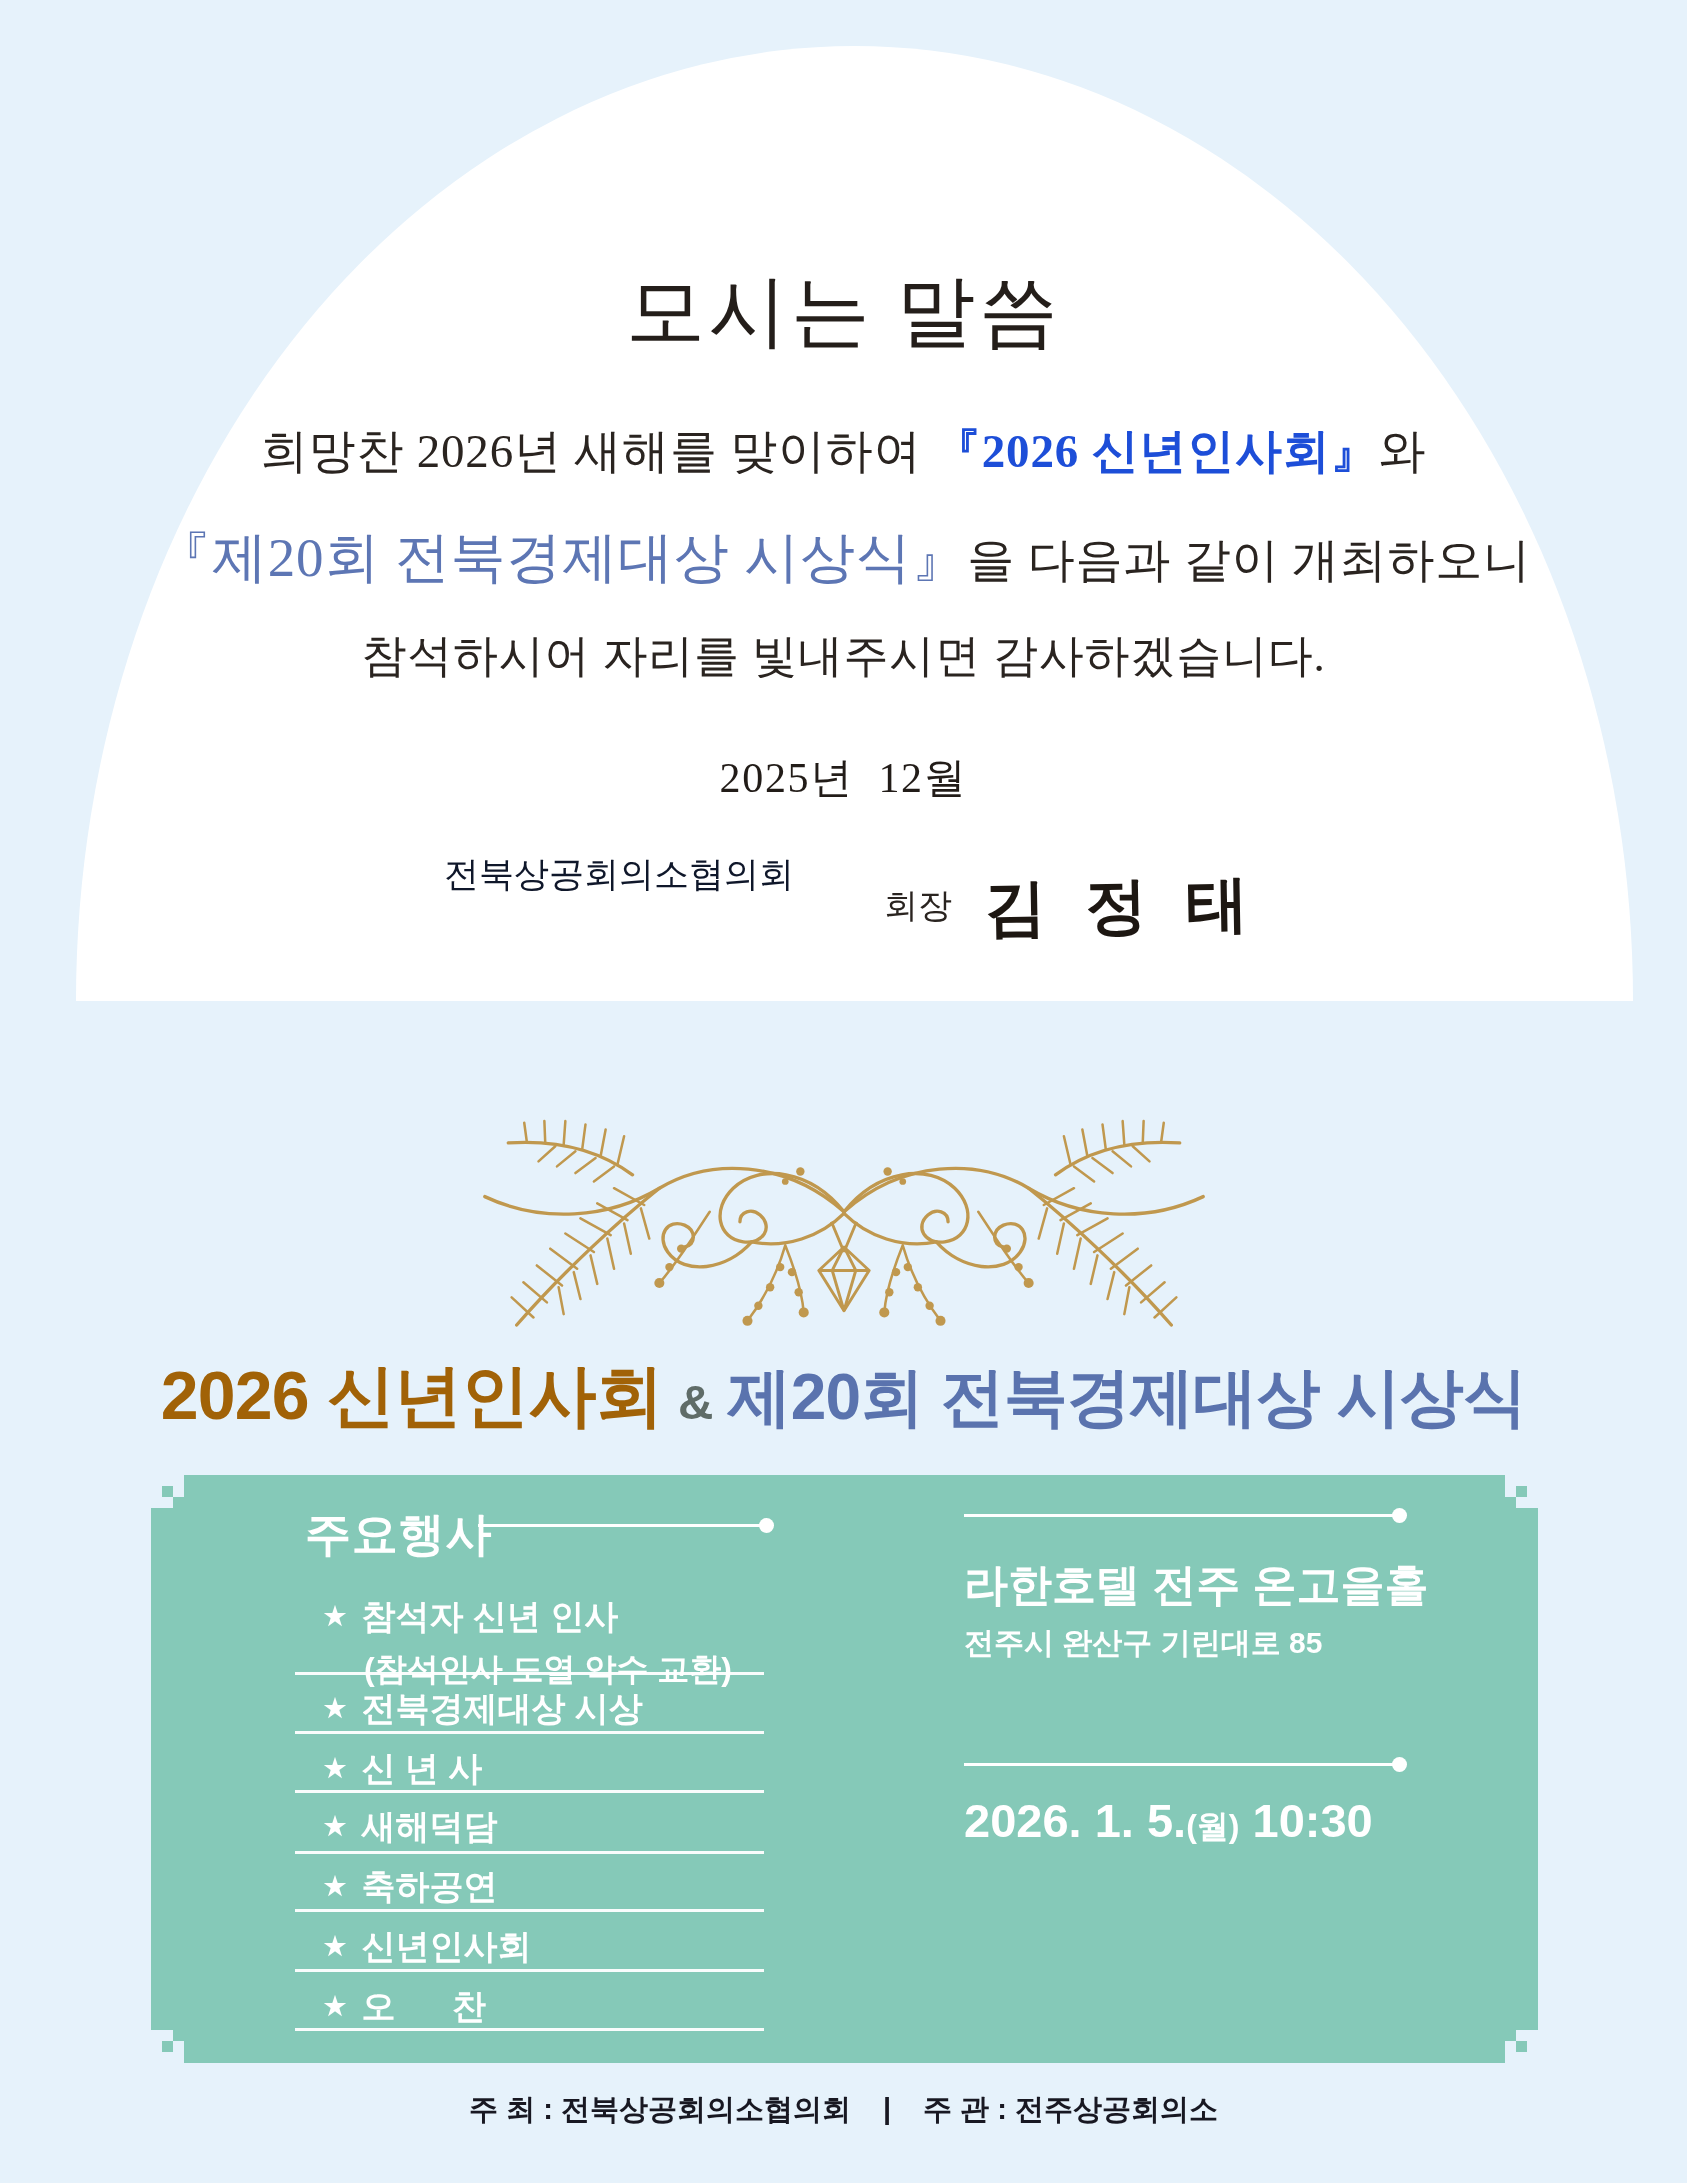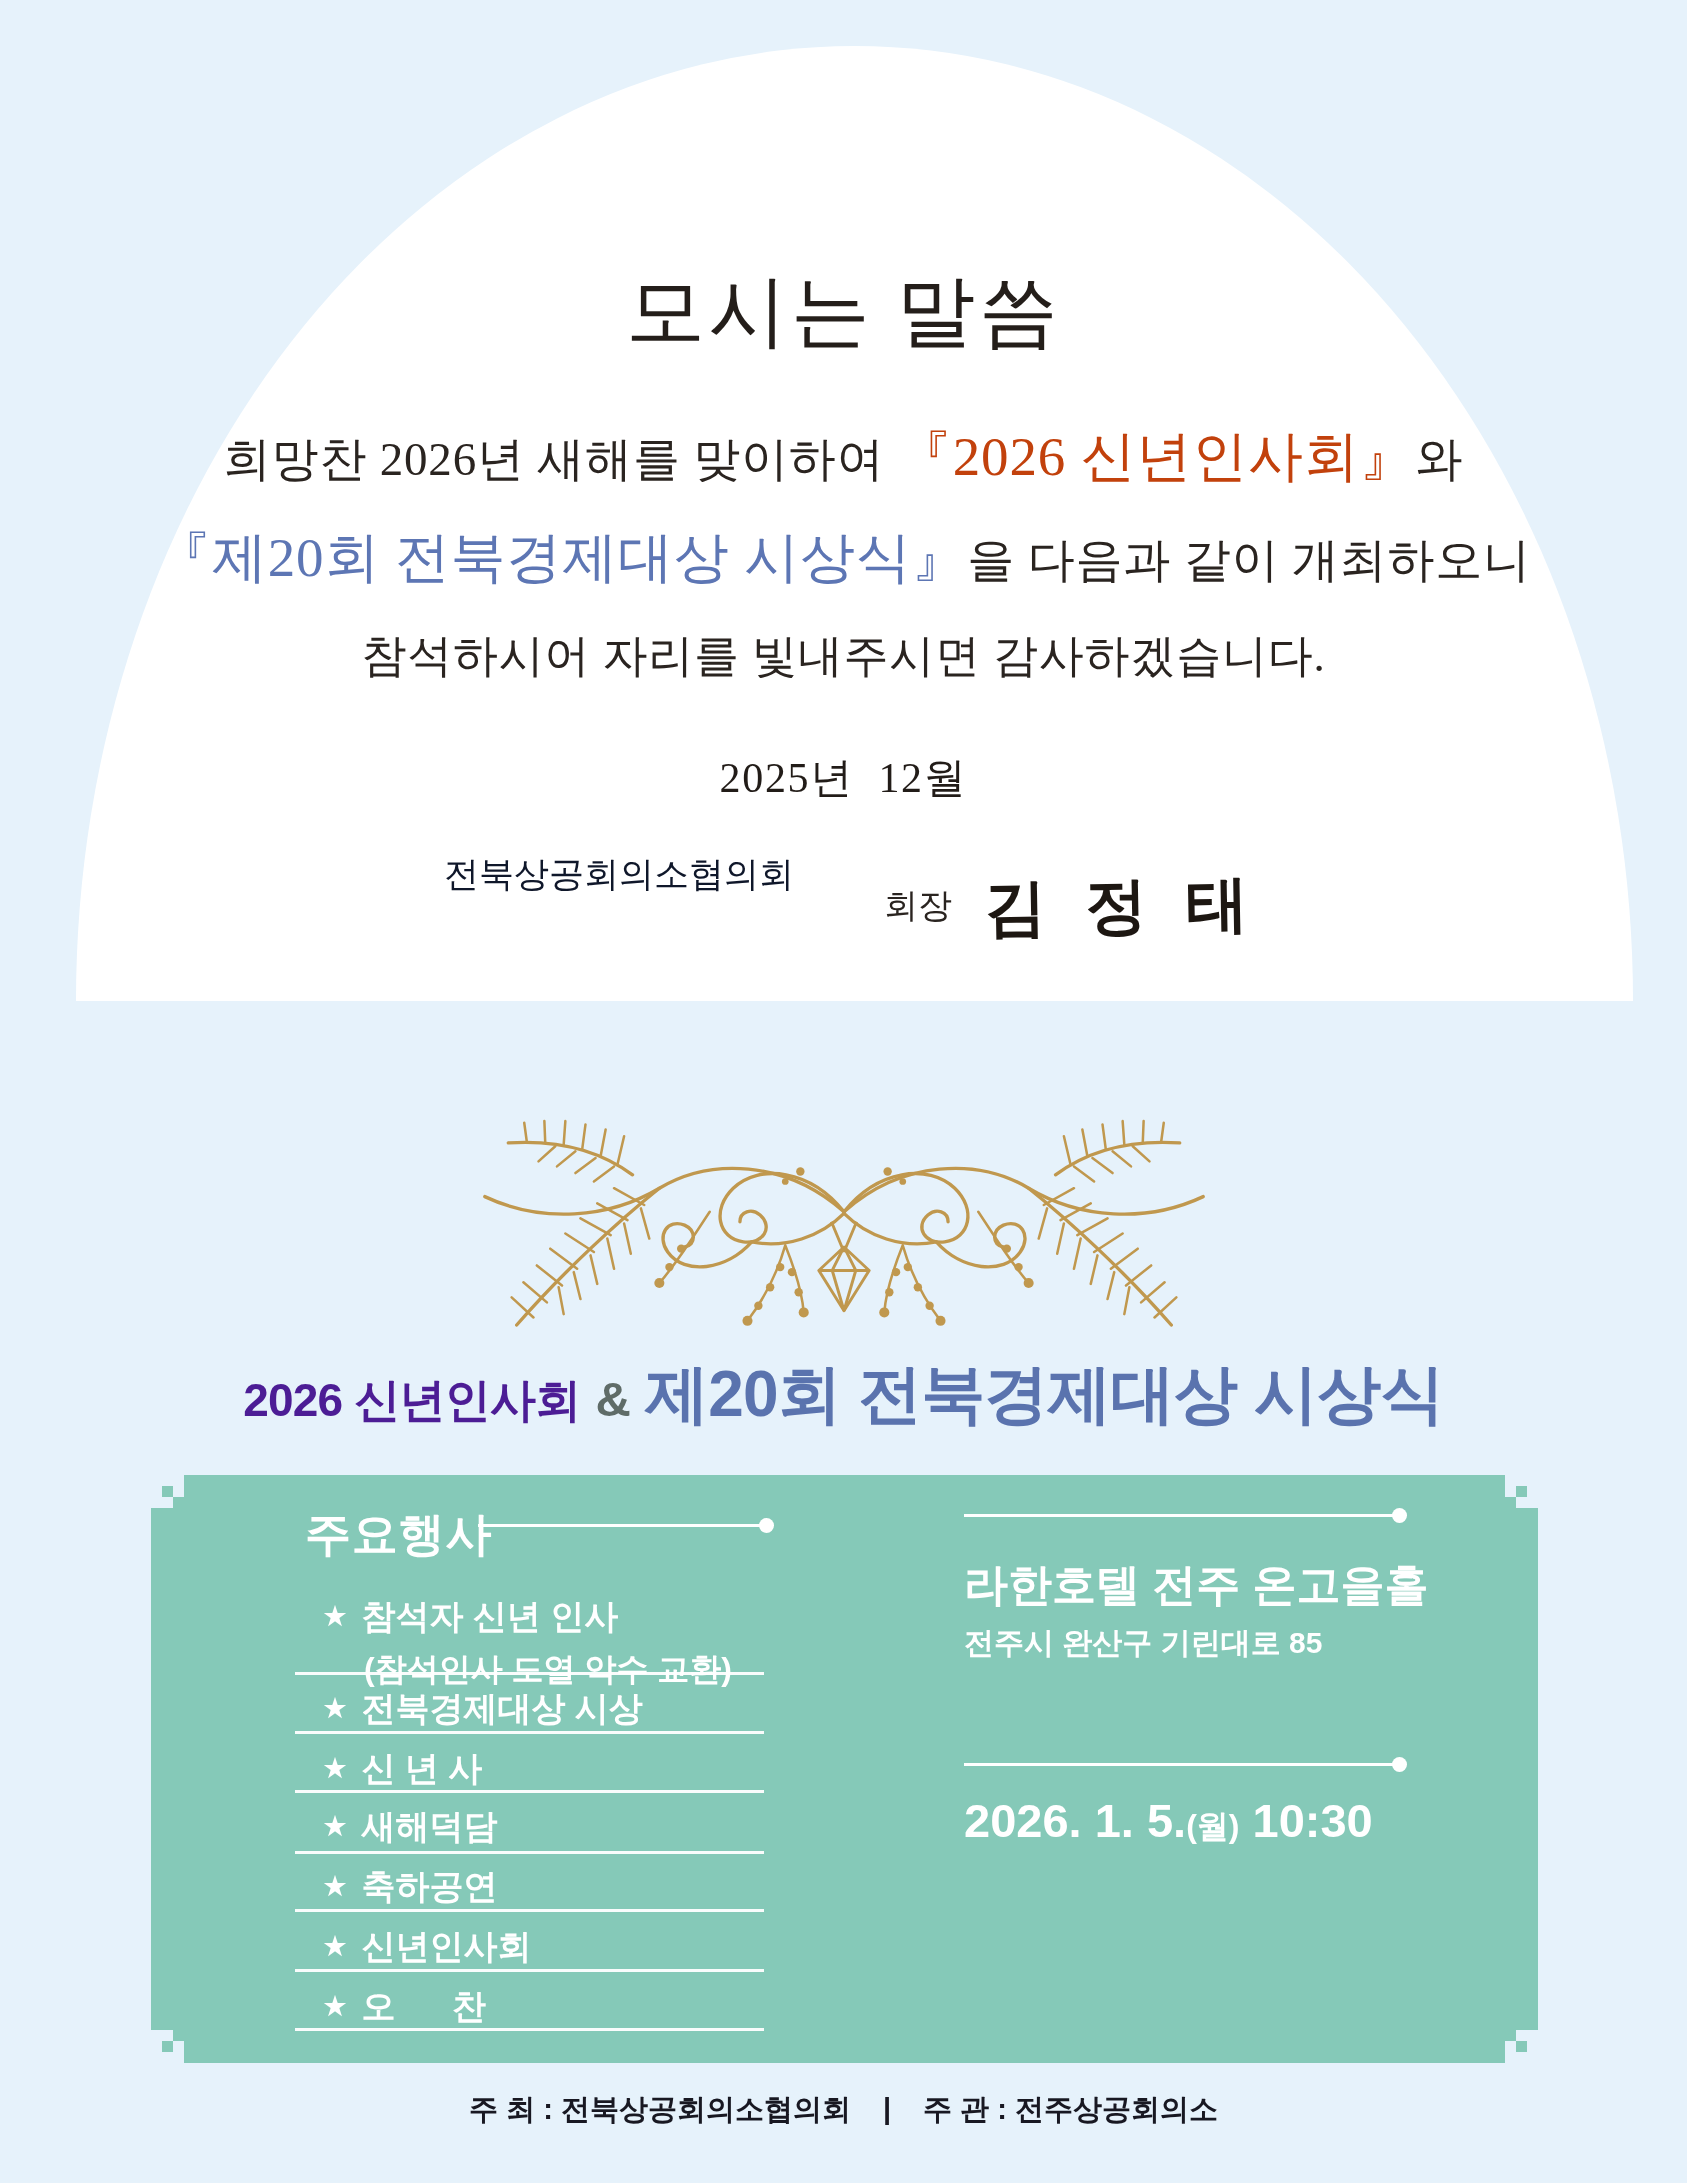--- a/index.html
+++ b/index.html
@@ -11,32 +11,32 @@
   .abs{position:absolute;}
   .center{left:0;width:100%;text-align:center;}
   .pre{white-space:pre;}
 
   
   .dome{position:absolute;left:76px;top:46px;width:1557px;height:955px;background:#ffffff;
         border-radius:50% 50% 0 0 / 100% 100% 0 0;}
 
   .inv-title{top:259px;font-size:79px;letter-spacing:3.4px;color:#241e1a;}
   .inv-line{font-size:47px;color:#2a2420;letter-spacing:0.8px;}
-  .hl-green{color:#c2410c;font-size:55px;}
+  .hl-green{color:#1d4ed8;font-size:47px;font-weight:bold;}
   .hl-blue{color:#5d76b4;font-size:55px;}
   .inv-date{top:750px;font-size:42px;letter-spacing:1.7px;}
 
   .org-block{left:444px;top:847px;font-size:35px;line-height:55px;color:#0f172a;}
   .chair-row{left:884px;top:864px;display:flex;align-items:center;}
   .chair-label{font-size:34px;color:#2a2420;margin-right:32px;}
   .chair-name{font-size:62px;font-weight:bold;letter-spacing:11.8px;color:#1d1712;transform:rotate(-1deg);}
 
   
   .event-heading{top:1351px;font-weight:800;letter-spacing:-0.8px;}
-  .eh-green{color:#4c1d95;font-size:46px;}
+  .eh-green{color:#a16207;font-size:68px;}
   .eh-amp{color:#5f6c68;font-size:49px;padding:0 15px;}
   .eh-blue{color:#5a73ae;font-size:64px;}
 
   
   .teal-box{position:absolute;left:151px;top:1475px;width:1387px;height:588px;background:#85c9b8;
     clip-path:polygon(33px 0,1354px 0,1354px 22px,1365px 22px,1365px 33px,1387px 33px,
       1387px 555px,1365px 555px,1365px 566px,1354px 566px,1354px 588px,
       33px 588px,33px 566px,22px 566px,22px 555px,0 555px,
       0 33px,22px 33px,22px 22px,33px 22px);}
   .pix{position:absolute;width:11px;height:11px;background:#85c9b8;}

